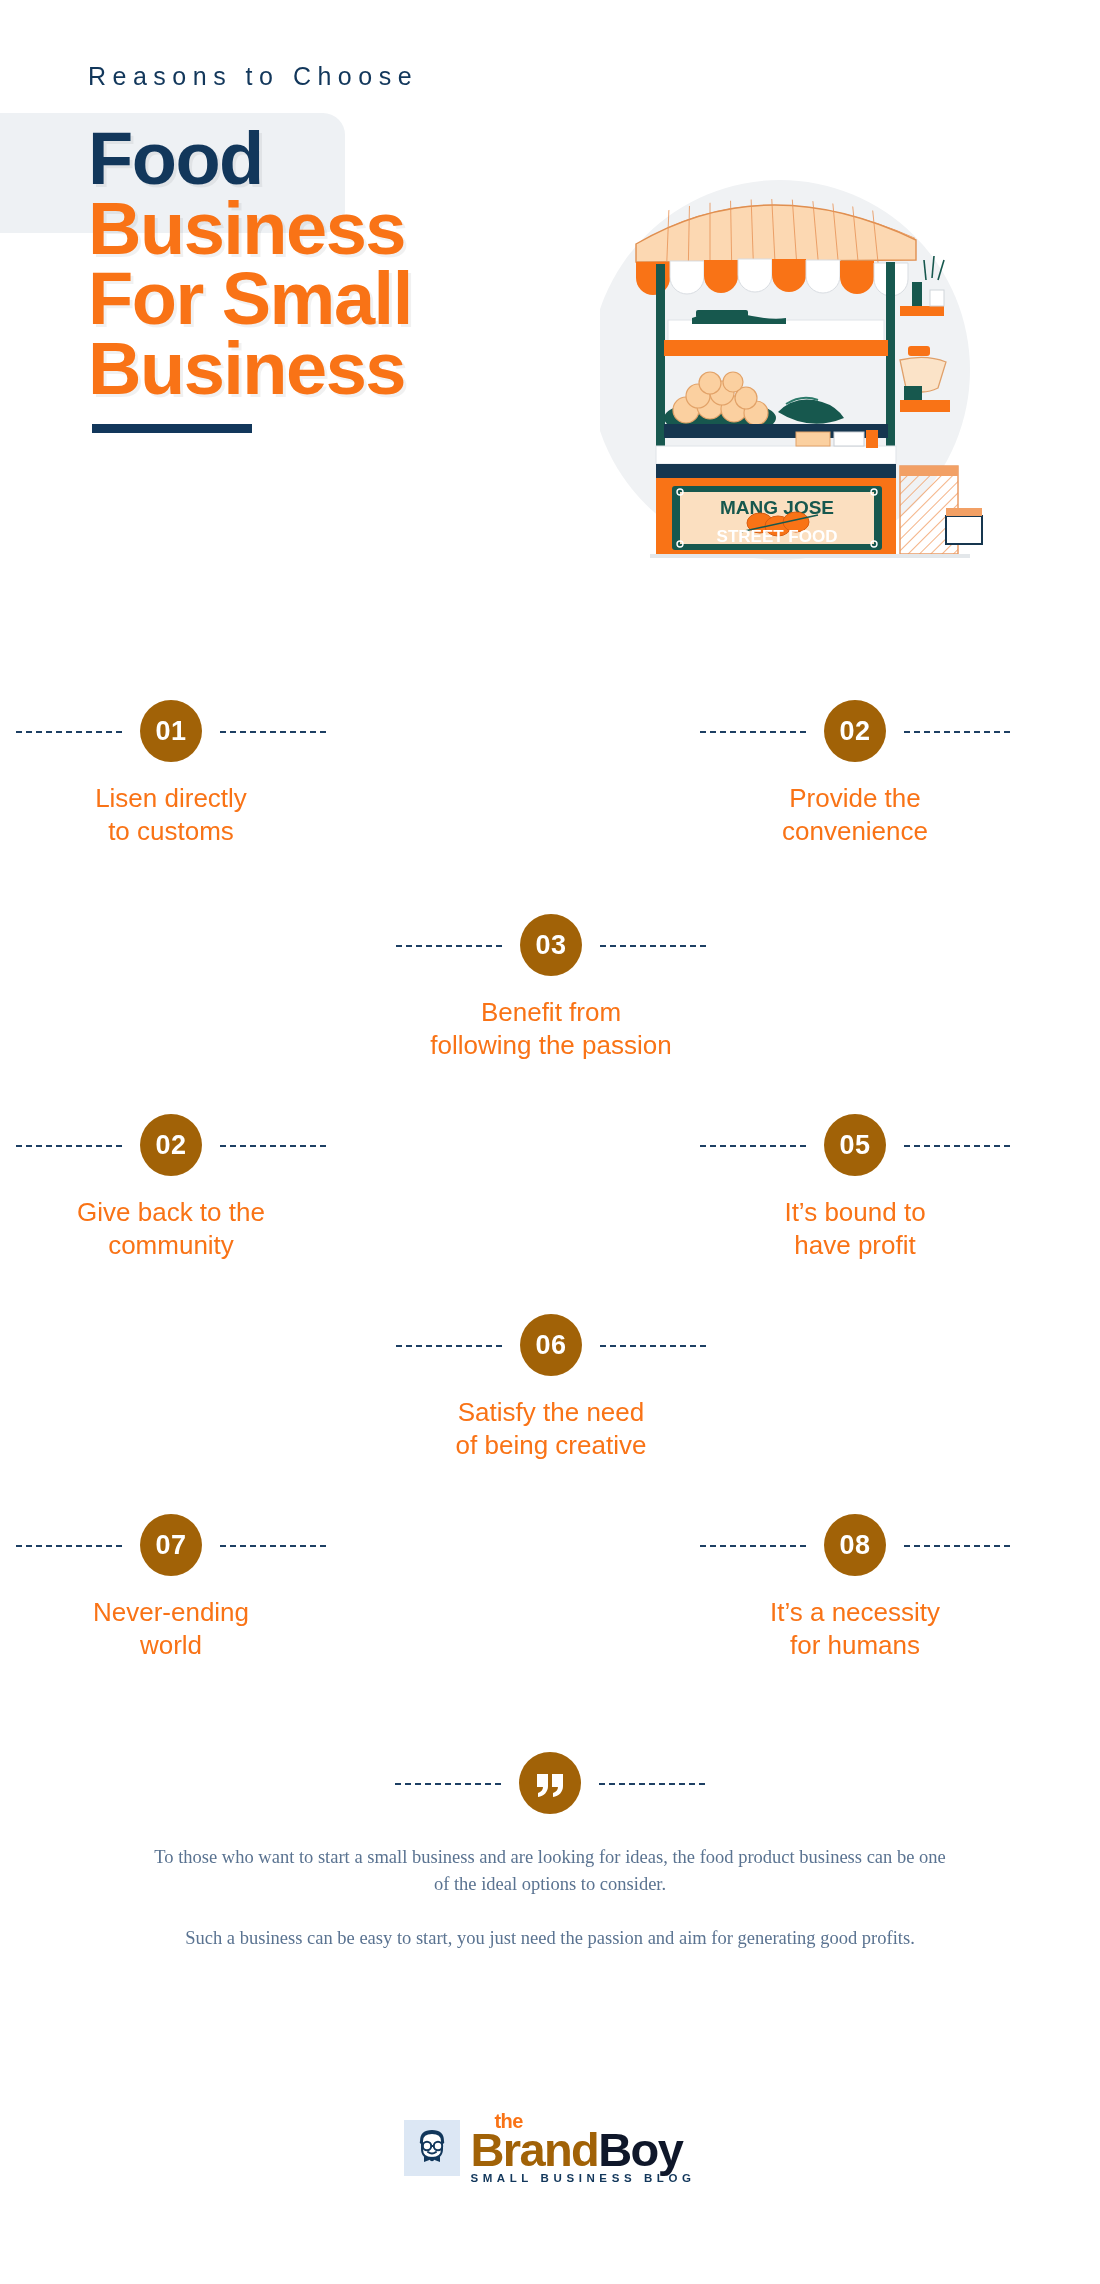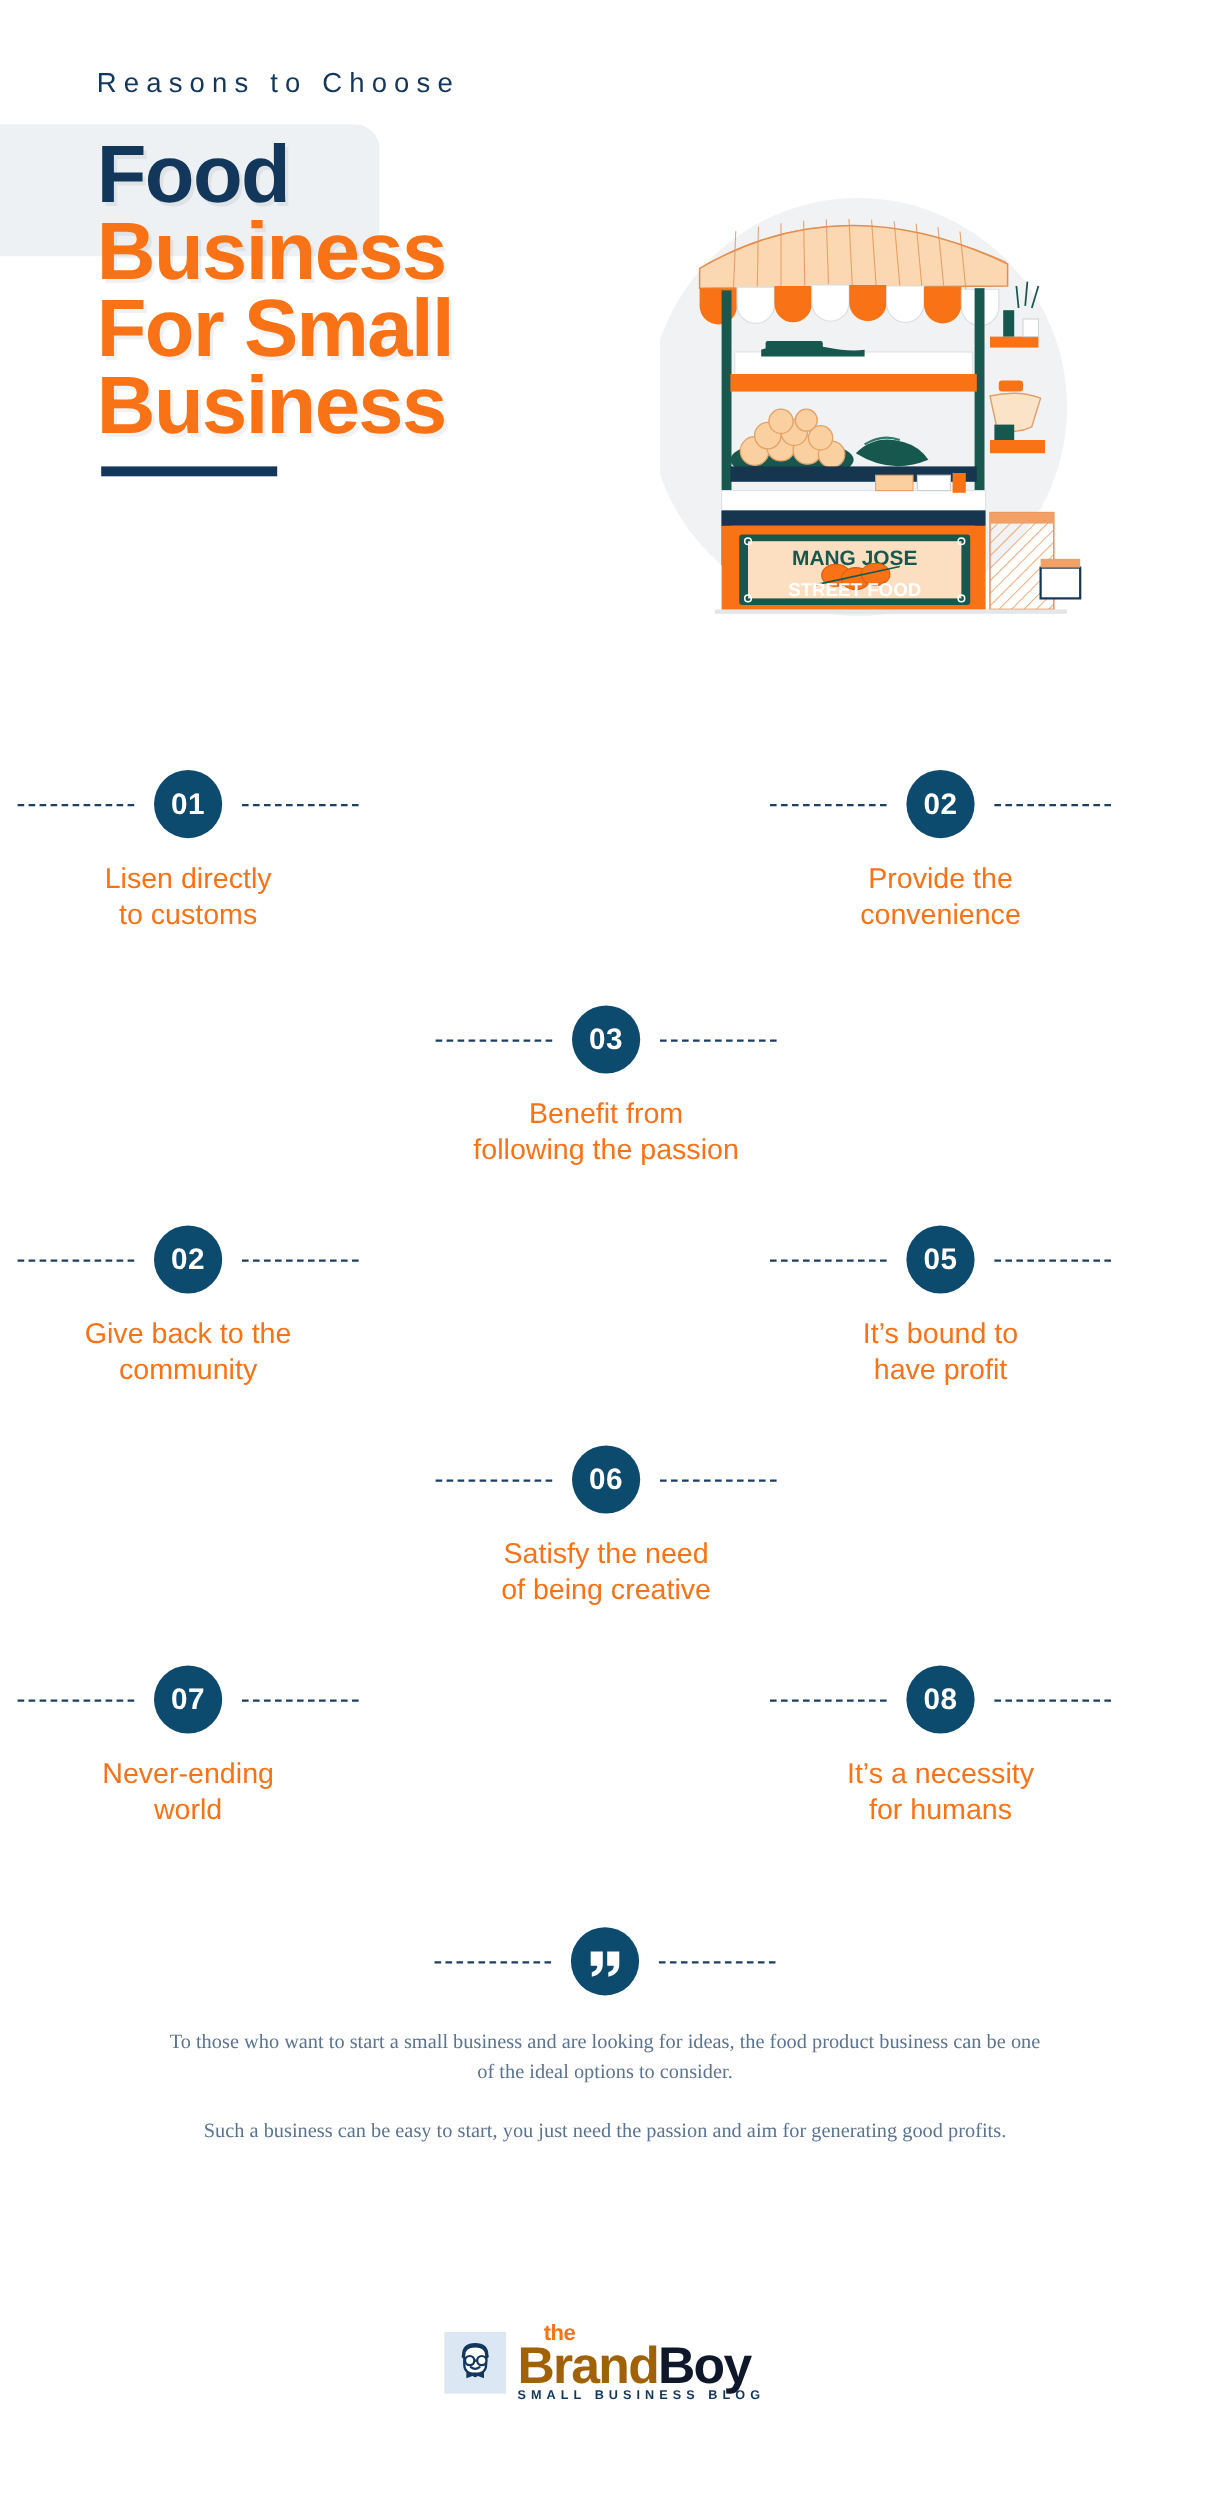--- a/index.html
+++ b/index.html
@@ -111,21 +111,21 @@
     width: 106px;
   }
   .dash-l { left: 0; }
   .dash-r { right: 0; }
 
   .badge {
     position: relative;
     width: 62px;
     height: 62px;
     border-radius: 50%;
-    background: #0c4a6e;
+    background: #a16207;
     color: #ffffff;
     font-size: 27px;
     font-weight: 700;
     letter-spacing: 0.5px;
     display: flex;
     align-items: center;
     justify-content: center;
     z-index: 2;
   }
 

